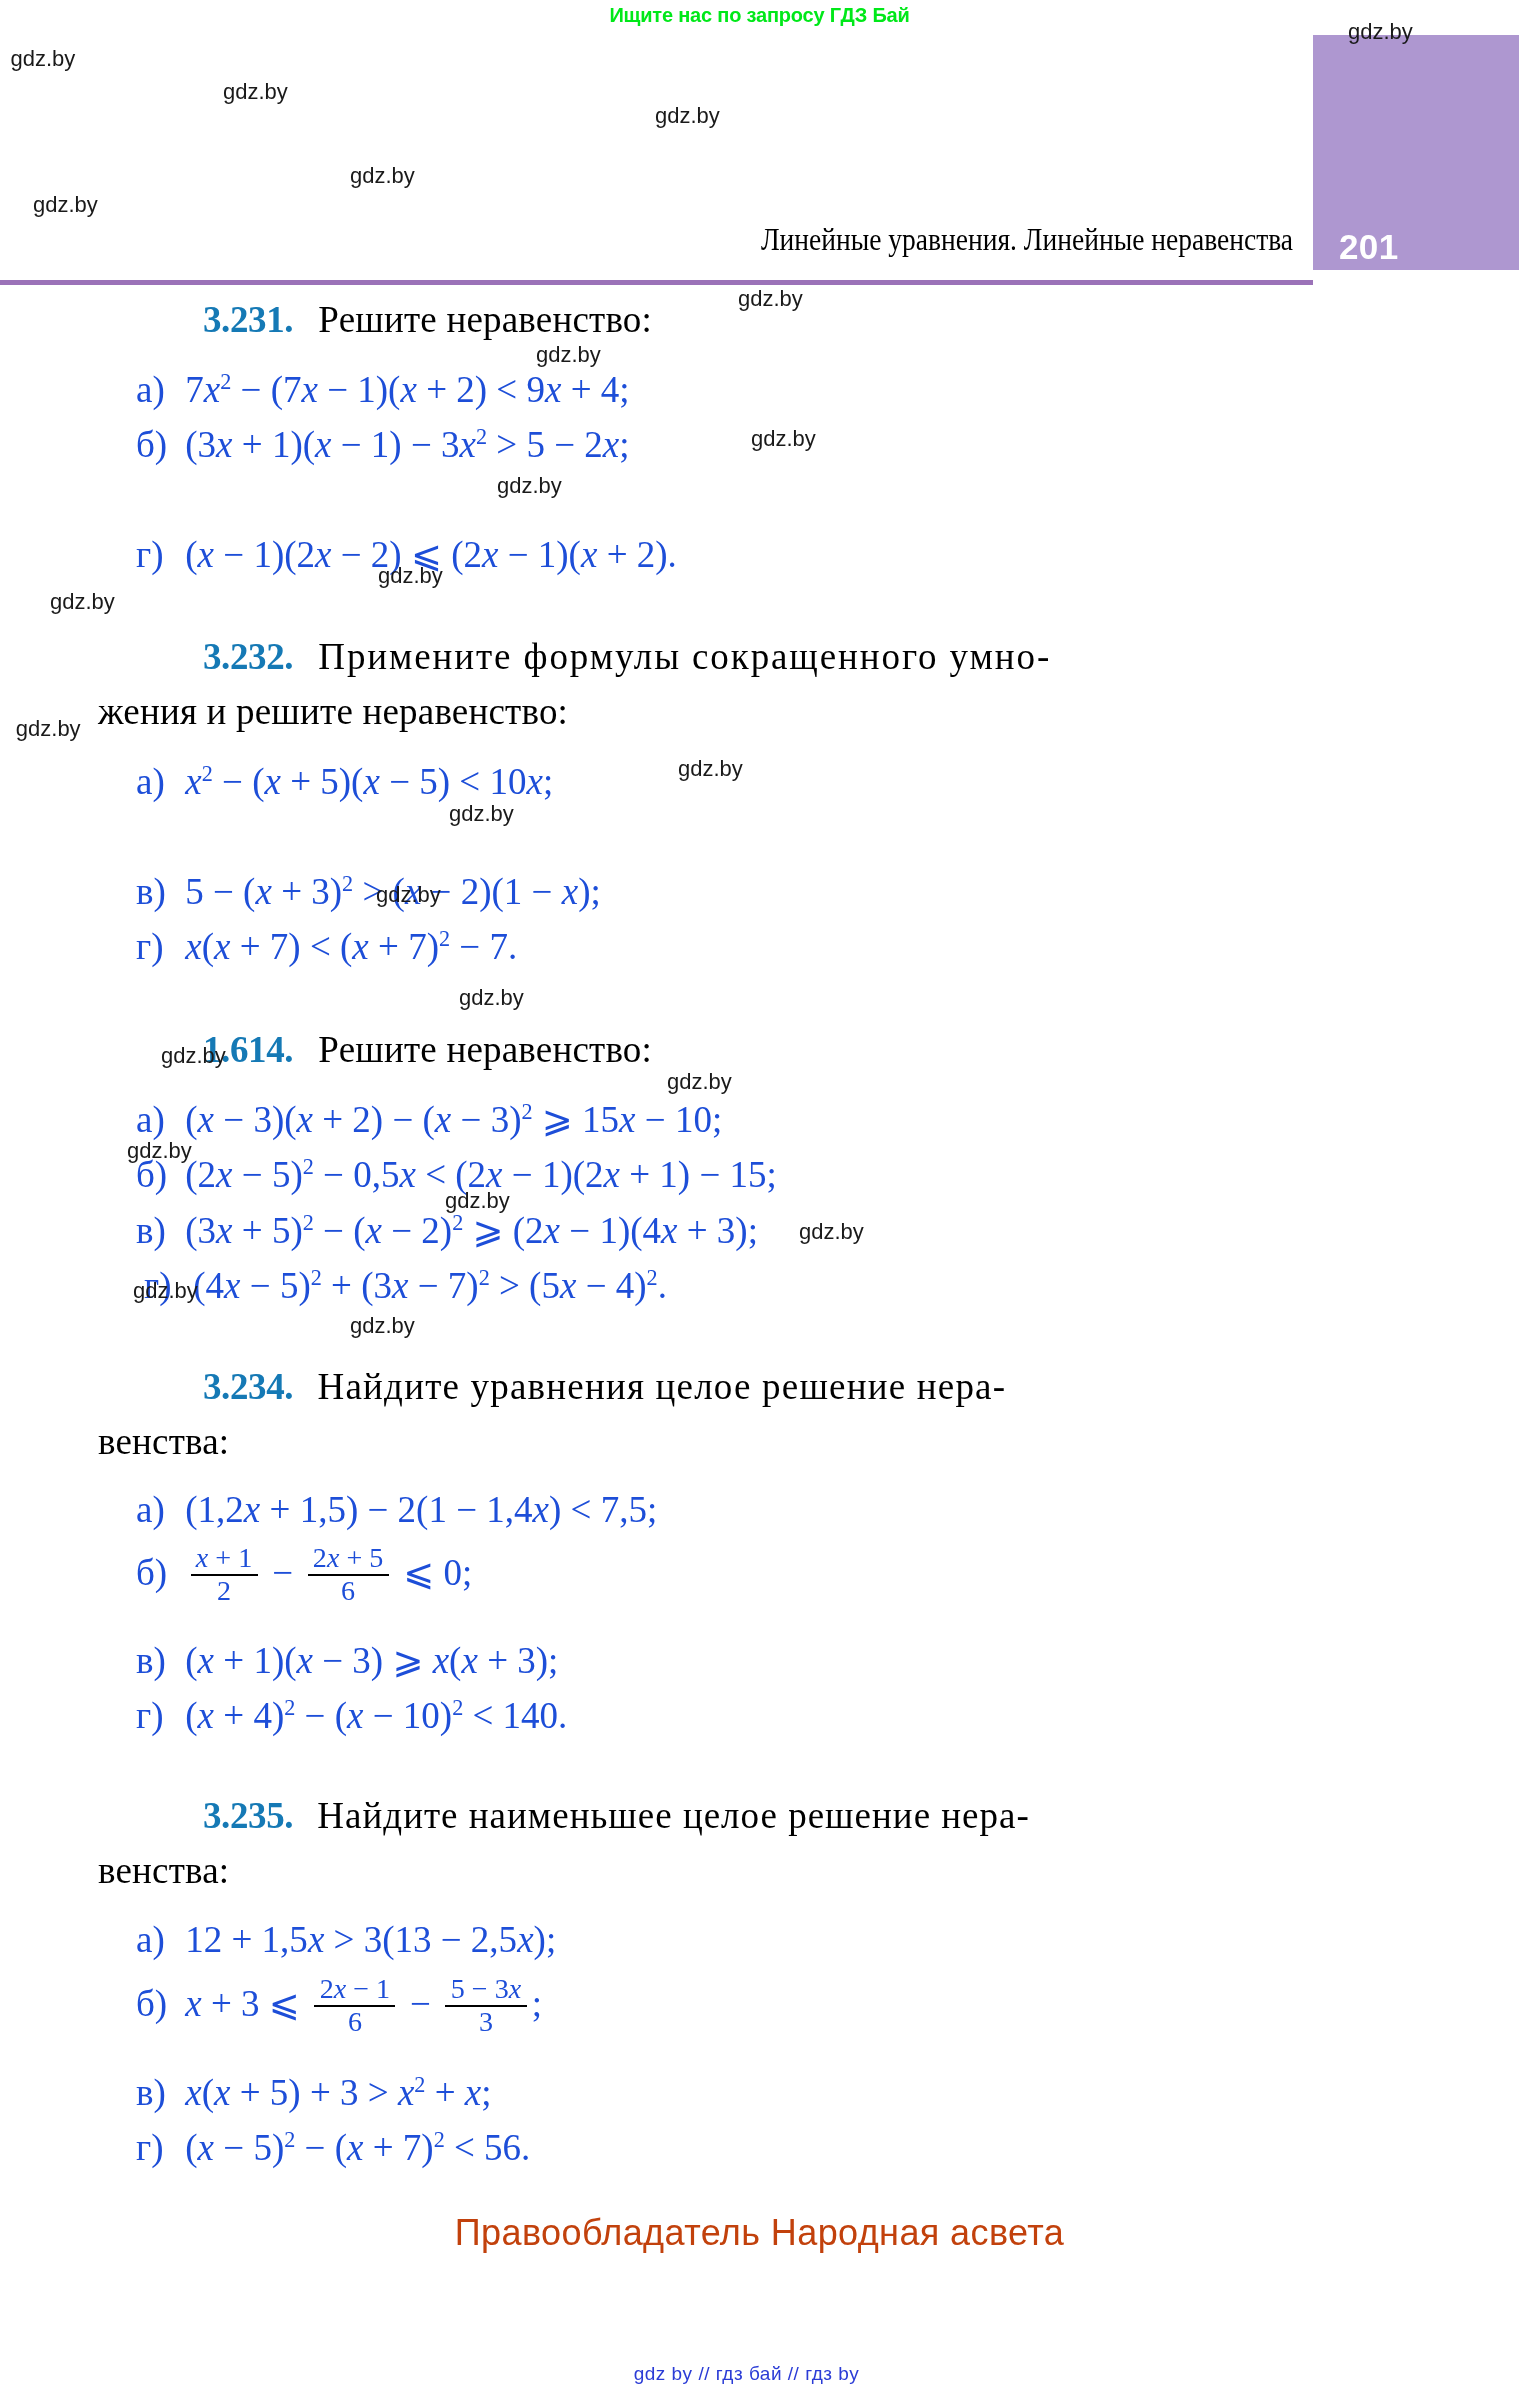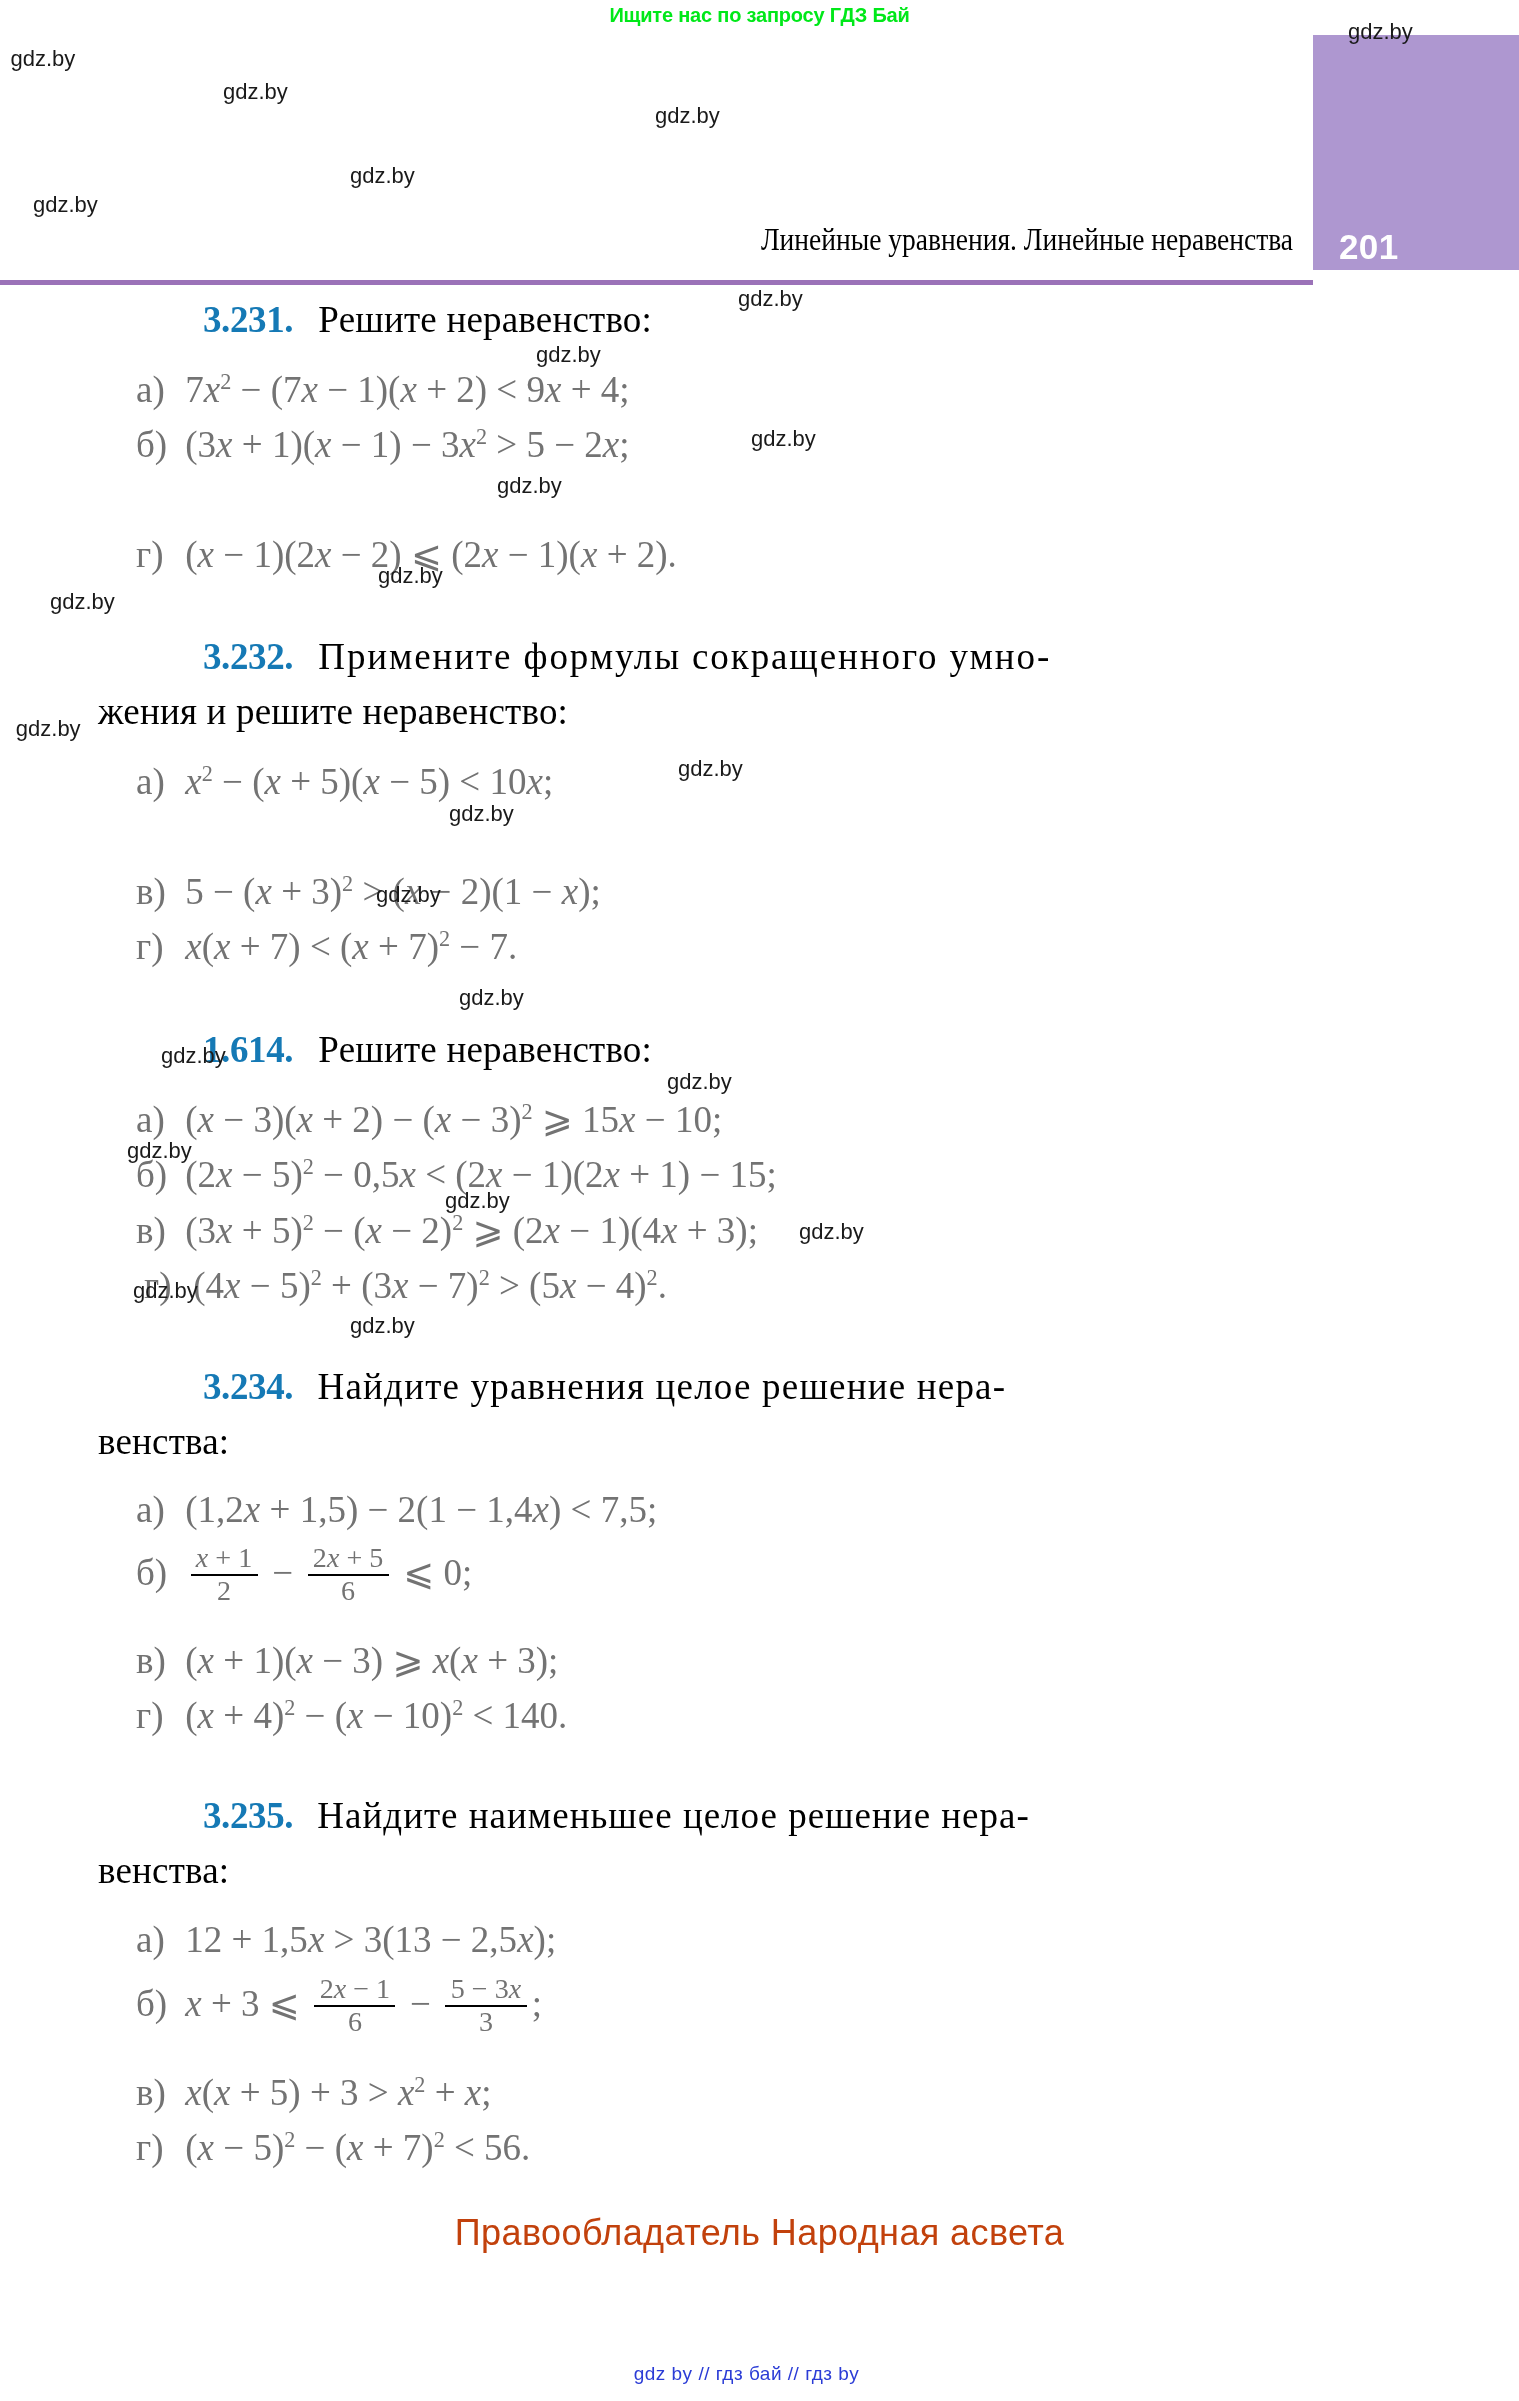--- a/index.html
+++ b/index.html
@@ -77,21 +77,21 @@
   
   .exnum {
     color: #1579b5;
     font-weight: bold;
     font-family: "Liberation Serif", serif;
     letter-spacing: -0.4px;
   }
   .task {
     position: absolute;
     font-size: 37px;
-    color: #737373;
+    color: #1d4ed8;
     white-space: nowrap;
   }
   .head-line {
     position: absolute;
     font-size: 37px;
     color: #000;
     white-space: nowrap;
     letter-spacing: 0.2px;
   }
   .it { font-style: italic; }

